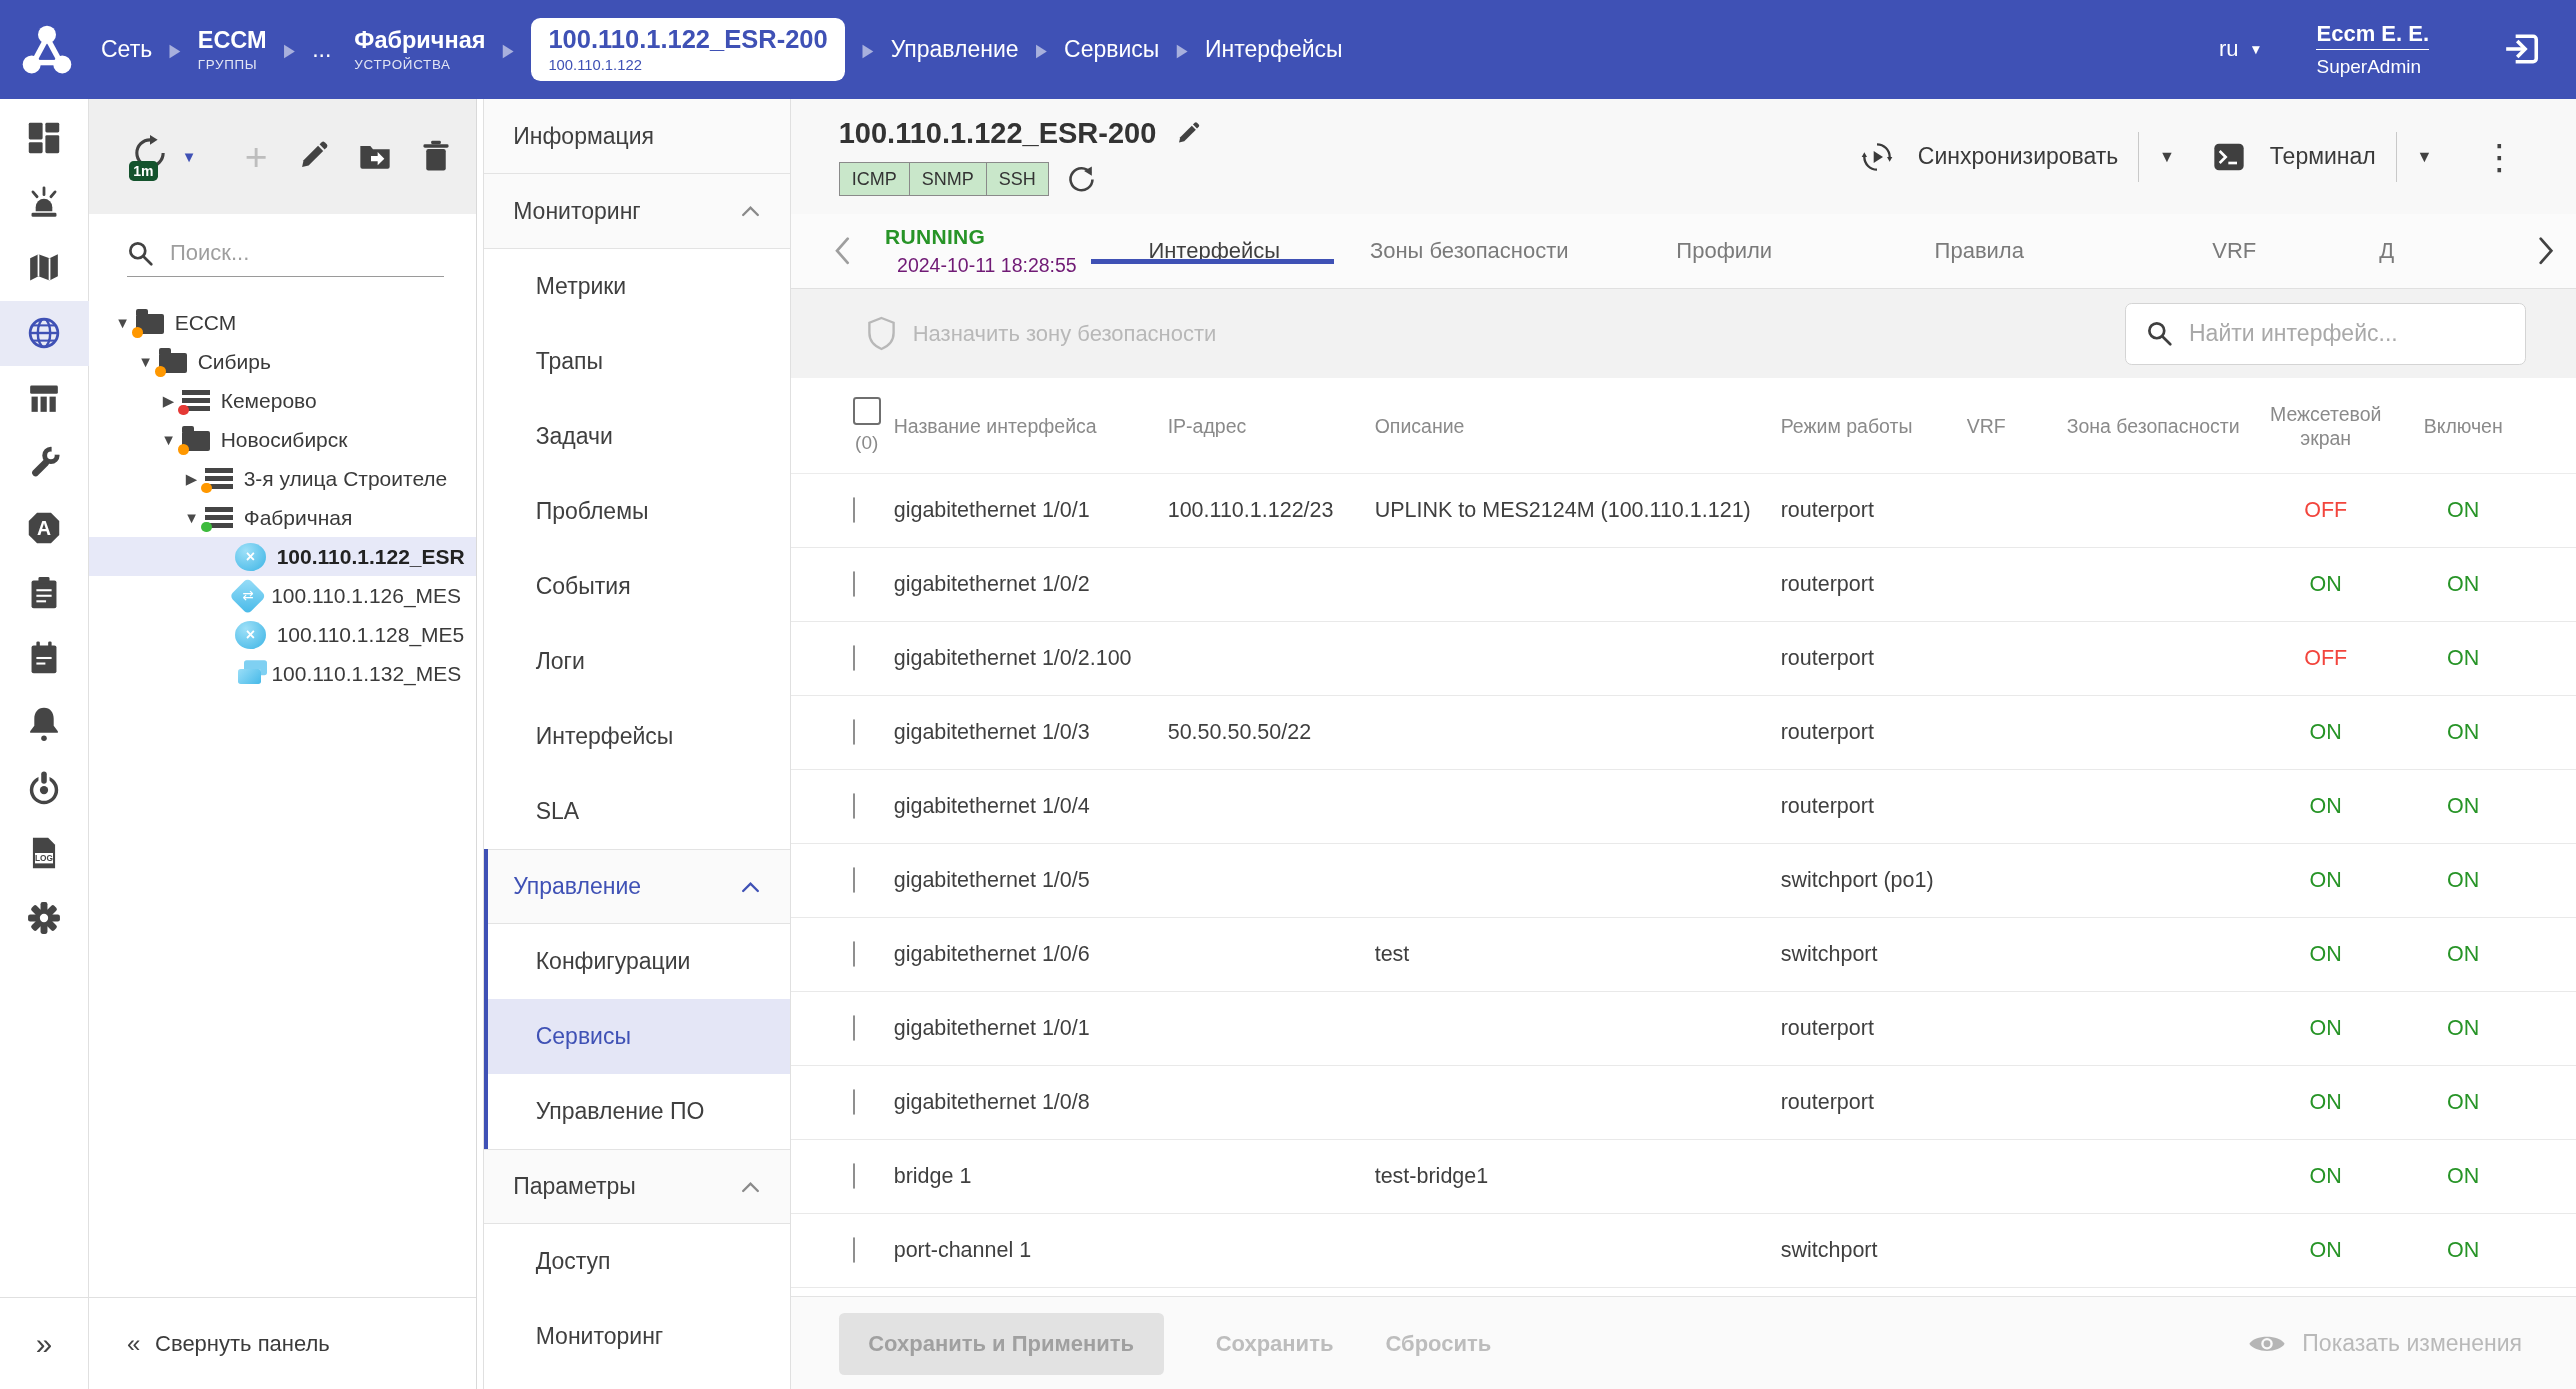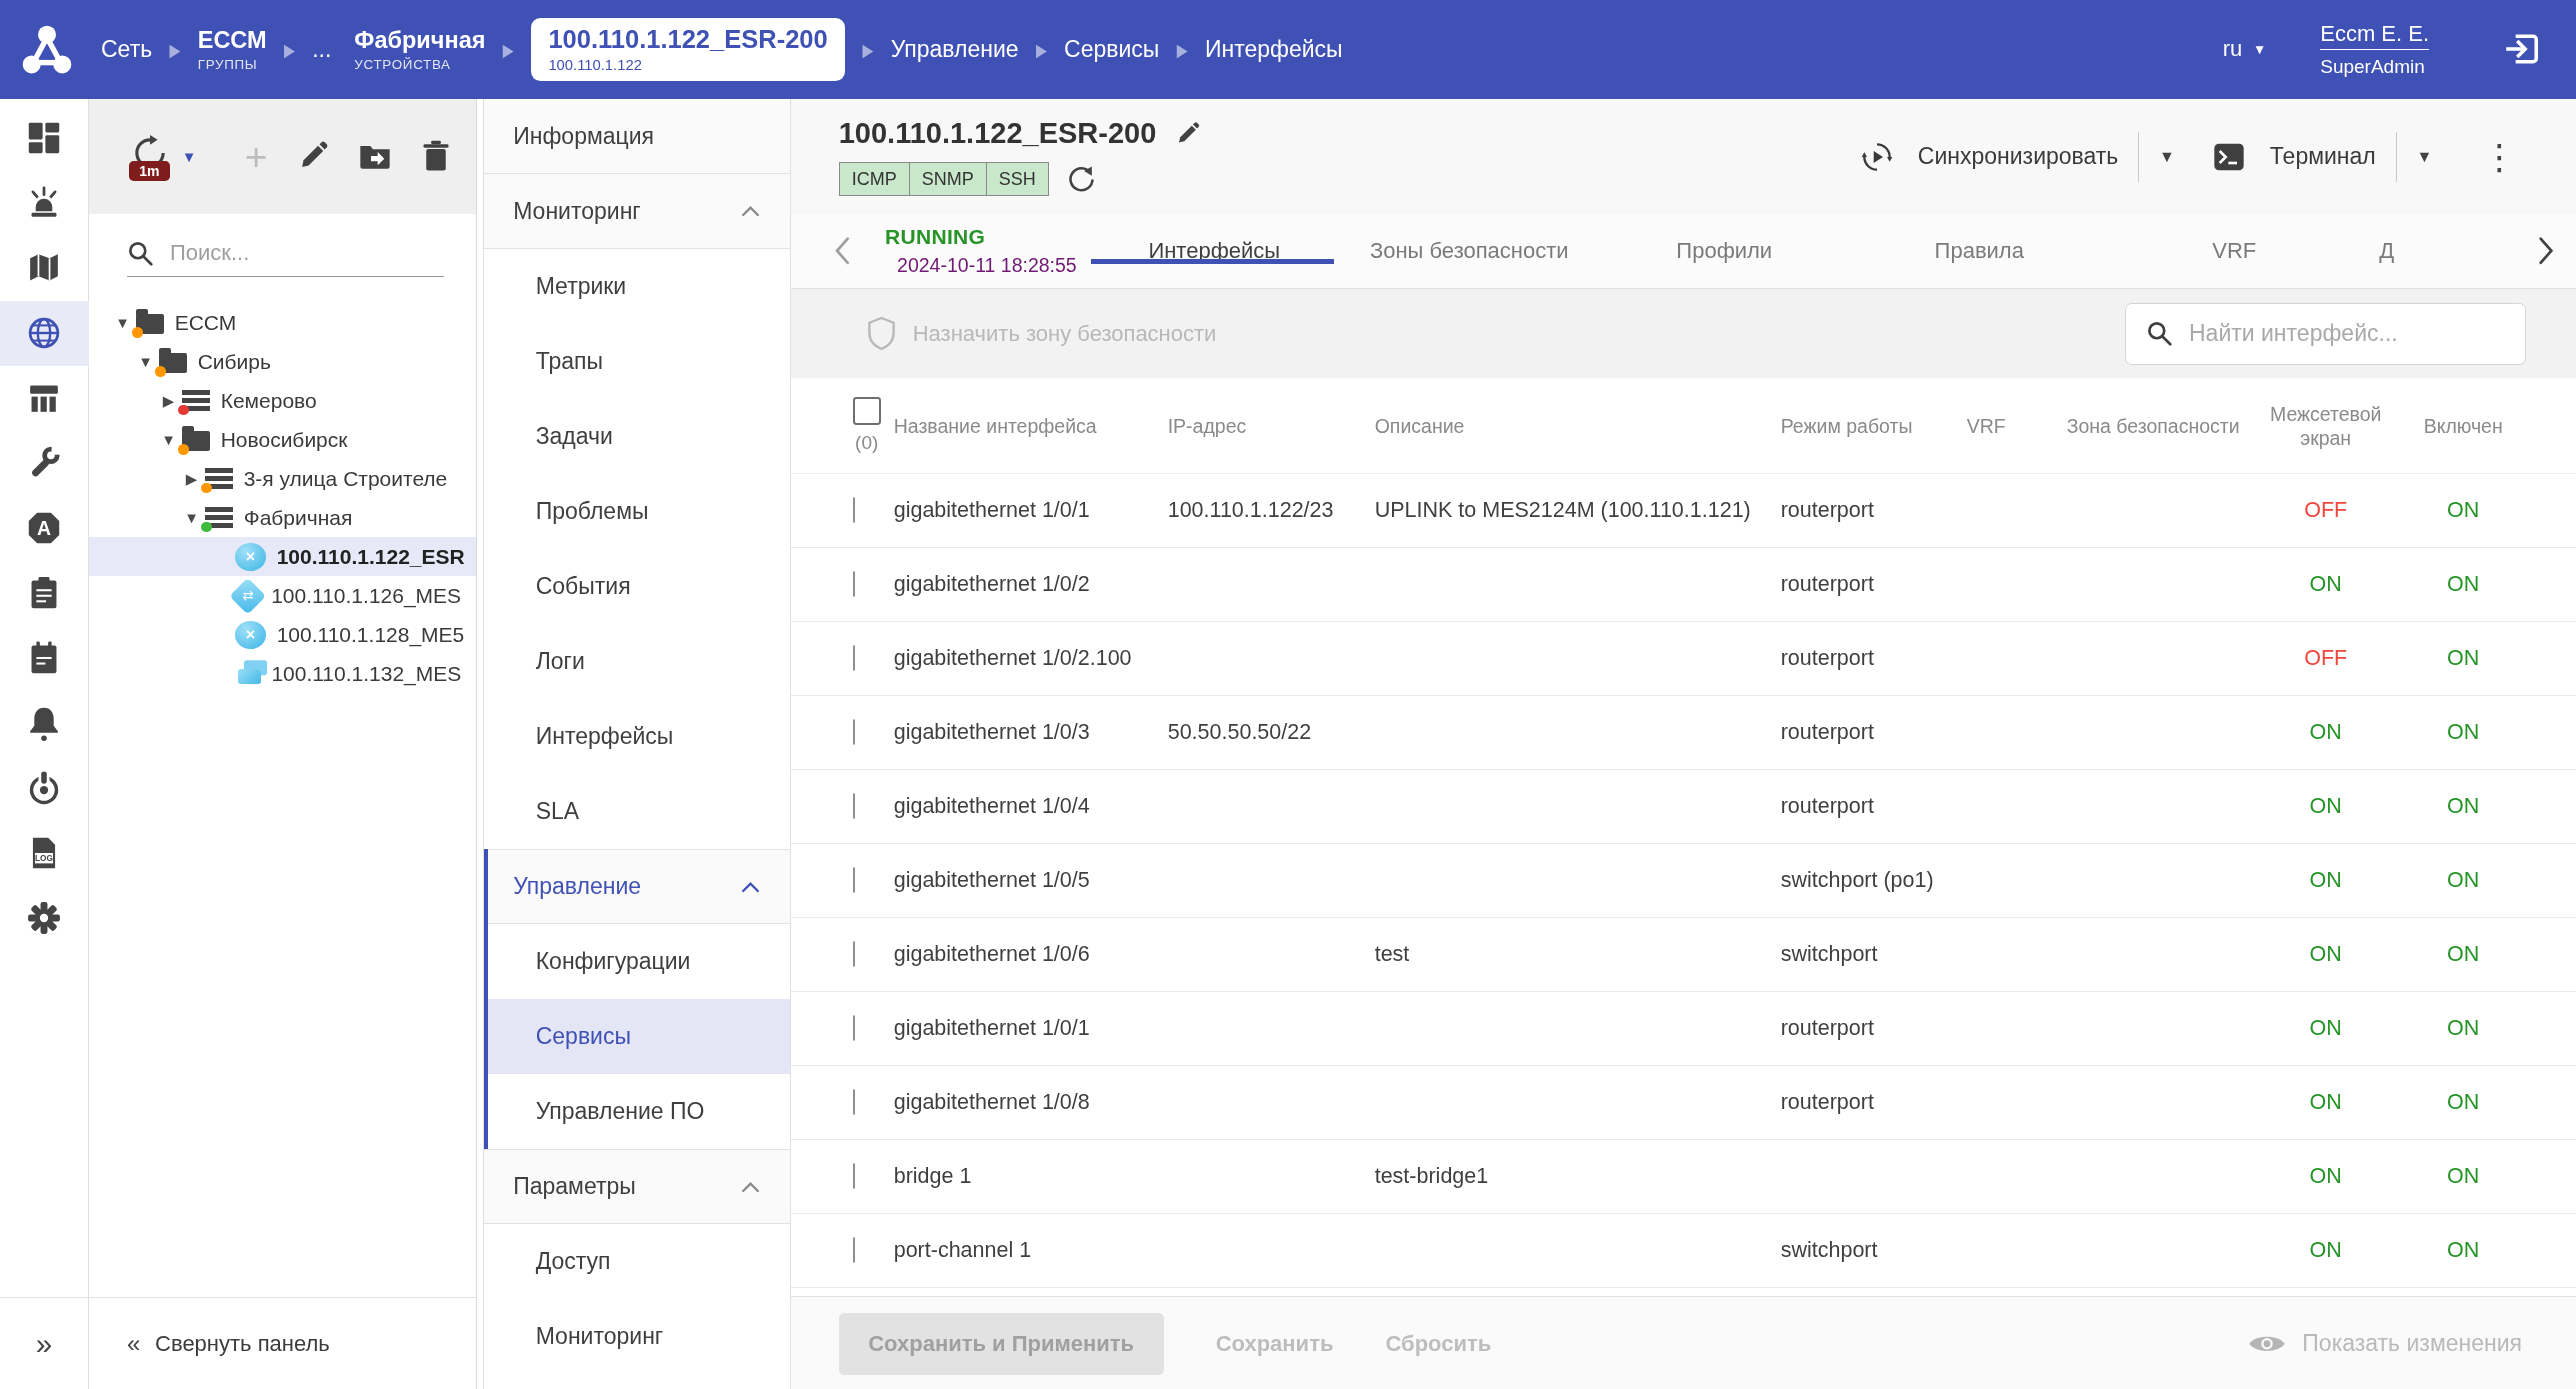--- a/index.html
+++ b/index.html
@@ -15,40 +15,40 @@
   .crumb-stack .cl { font-size: 23.5px; font-weight: 600; }
   .crumb-stack .cs { font-size: 13.4px; opacity: .85; letter-spacing: 0.7px; margin-top: 2.7px; }
   .sep { font-size: 14px; opacity: .55; margin: 0 17.4px; transform: scaleY(1.25); }
   .crumb-box { background: #fff; color: #3f51b5; border-radius: 9.4px; padding: 6.7px 17.4px 8px; line-height: 1.1; }
   .crumb-box .cl { font-size: 25.5px; font-weight: 600; }
   .crumb-box .cs { font-size: 14.8px; margin-top: 4px; font-weight: 400; }
   .top-right { margin-left: auto; display: flex; align-items: center; }
   .lang { display: flex; align-items: center; font-size: 22px; }
   .lang .caret { font-size: 13.4px; margin-left: 10.7px; }
   .userblock { margin-left: 54px; display: flex; flex-direction: column; align-items: flex-start; }
-  .username { font-size: 22px; font-weight: 400; border-bottom: 1.3px solid #fff; padding-bottom: 2px; }
+  .username { font-size: 22px; font-weight: 700; border-bottom: 1.3px solid #fff; padding-bottom: 2px; }
   .userrole { font-size: 19px; margin-top: 5.4px; }
   .exit { margin-left: 74px; width: 38px; height: 38px; }
 
   
   .app { flex: 1; display: flex; min-height: 0; }
 
   
   .iconbar { width: 89px; flex: none; border-right: 0.7px solid #e0e0e0; display: flex; flex-direction: column; align-items: center; padding-top: 6.7px; }
   .islot { width: 89px; height: 65px; display: flex; align-items: center; justify-content: center; color: #454545; }
   .islot svg { width: 36px; height: 36px; }
   .islot.sel { background: #e8eaf6; color: #3f51b5; }
   .iconbar-foot { margin-top: auto; width: 89px; height: 93px; border-top: 0.7px solid #e0e0e0; display: flex; align-items: center; justify-content: center; font-size: 29.5px; color: #454545; }
 
   
   .treepanel { width: 388px; flex: none; border-right: 0.7px solid #d9d9d9; display: flex; flex-direction: column; min-height: 0; }
   .tree-toolbar { height: 115px; flex: none; background: #efefef; display: flex; align-items: center; padding: 0 27px 0 43px; }
   .refresh-wrap { position: relative; width: 43px; height: 43px; flex: none; }
   .refresh-wrap svg { width: 36px; height: 36px; }
-  .badge-1m { position: absolute; left: -2.7px; bottom: -2.7px; background: #7f1d1d; color: #fff; font-size: 14px; padding: 2px 10px; border-radius: 4.7px; font-weight: 600; }
+  .badge-1m { position: absolute; left: -2.7px; bottom: -2.7px; background: #14532d; color: #fff; font-size: 14px; padding: 2px 4px; border-radius: 4.7px; font-weight: 600; }
   .caret-blue { color: #3f51b5; font-size: 14.8px; margin-left: 6.7px; }
   .tb-div { width: 2px; height: 54px; background: #c4c4c4; margin: 0 25.5px 0 23px; }
   .tb-plus { font-size: 39px; color: #bdbdbd; font-weight: 400; margin-right: 29.5px; }
   .tb-ic { margin-right: 29.5px; color: #424242; }
   .tb-ic svg { width: 32px; height: 32px; }
   .tree-search { height: 70px; flex: none; display: flex; align-items: flex-end; padding: 0 32px 6.7px 38px; }
   .tsearch-inner { flex: 1; display: flex; align-items: center; gap: 16px; border-bottom: 1.3px solid #9a9a9a; padding-bottom: 9.4px; color: #424242; }
   .tsearch-inner svg { width: 27px; height: 27px; flex: none; }
   .tsearch-inner input { border: none; outline: none; background: transparent; font-size: 22px; color: #6f6f6f; width: 100%; font-family: inherit; }
   .tsearch-inner input::placeholder { color: #9e9e9e; }

